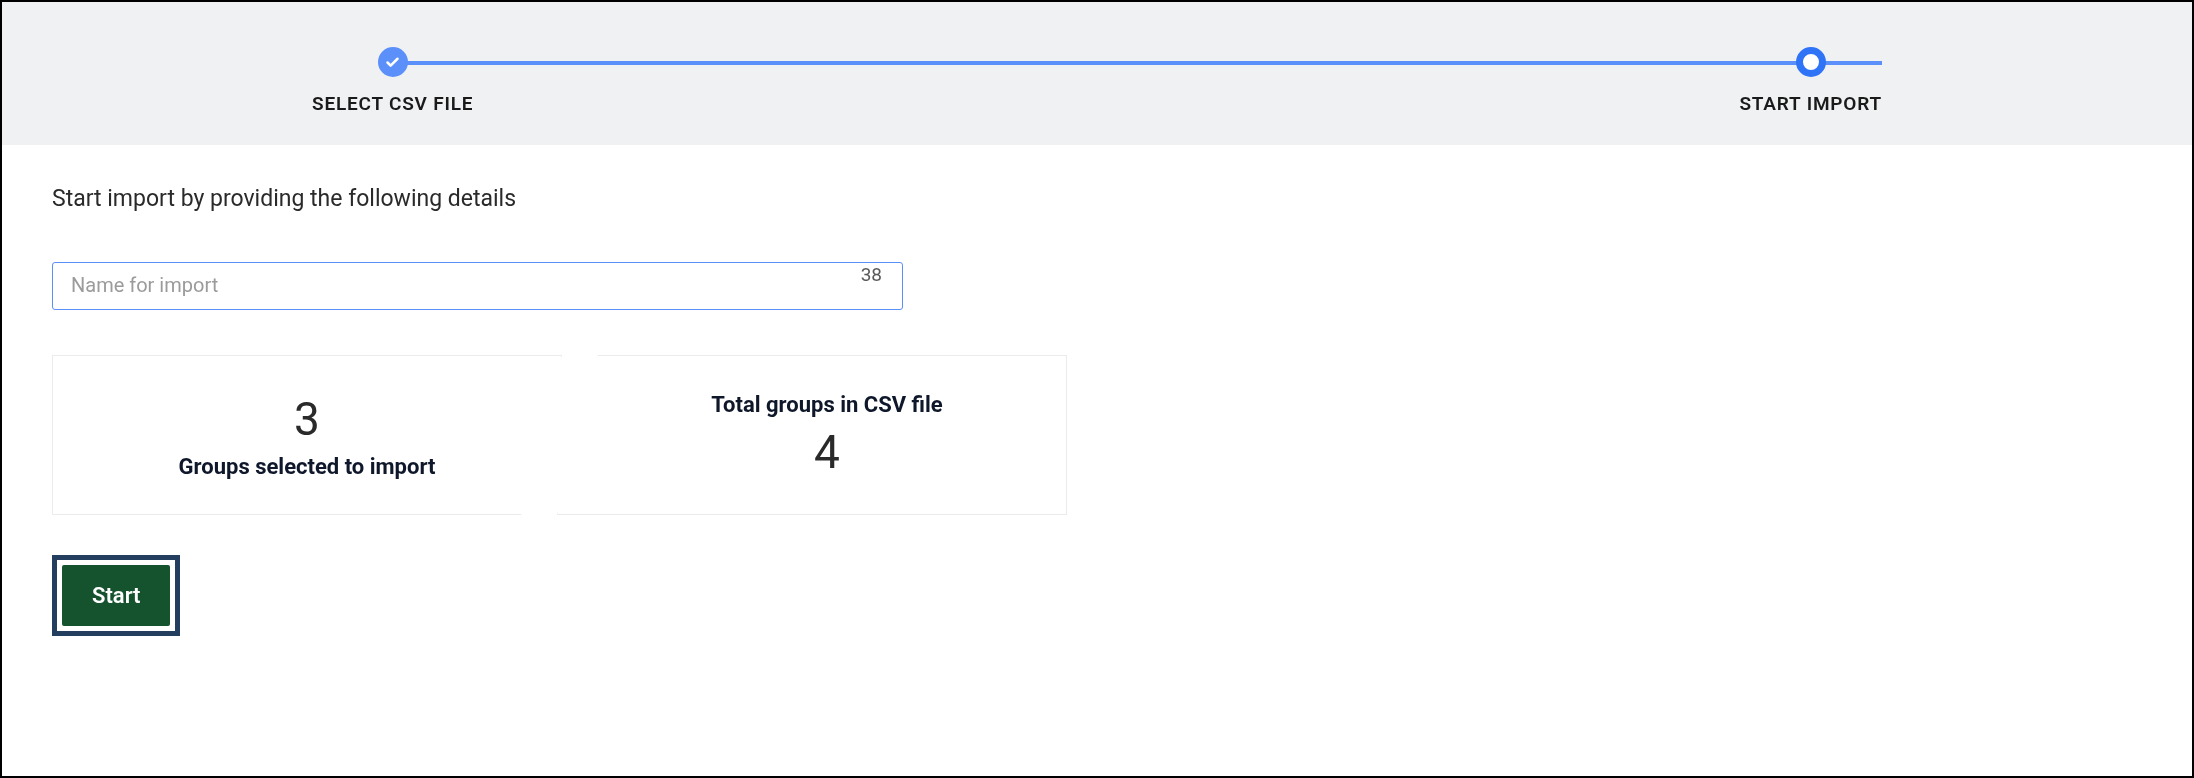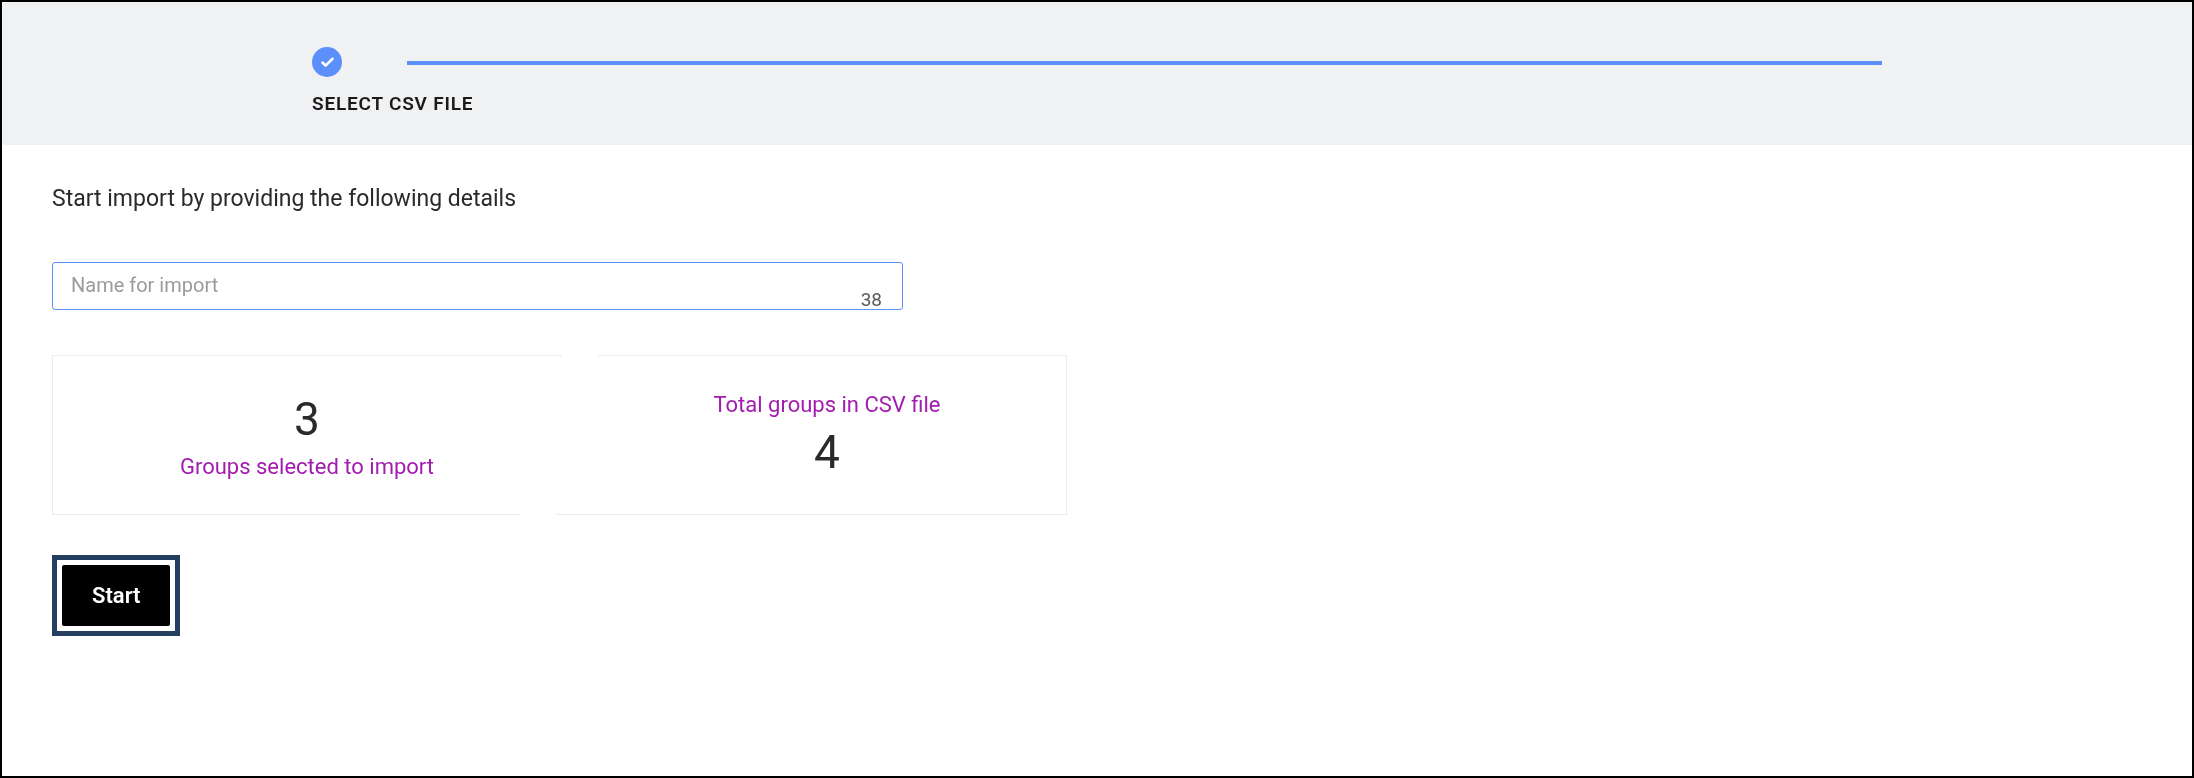--- a/index.html
+++ b/index.html
@@ -36,21 +36,21 @@
       top: 14px;
       left: 405px;
       right: 310px;
       height: 4px;
       background: #5b8ff9;
       z-index: 1;
     }
     .step {
       display: flex;
       flex-direction: column;
-      align-items: flex-start;
+      align-items: center;
       position: relative;
       z-index: 2;
     }
     .step-circle {
       width: 30px;
       height: 30px;
       border-radius: 50%;
       background: #5b8ff9;
       display: flex;
       align-items: center;
@@ -95,21 +95,21 @@
       position: relative;
       margin-bottom: 45px;
     }
     .input-floating-label {
       font-size: 20px;
       color: #9b9b9b;
       font-weight: 400;
     }
     .input-counter {
       position: absolute;
-      top: 25px;
+      top: 0;
       right: 20px;
       font-size: 19px;
       color: #5a5a5a;
     }
     .input-field {
       border: none;
       outline: none;
       width: 100%;
       font-size: 23px;
       color: #2a2a2a;
@@ -143,22 +143,22 @@
       clip-path: polygon(8% 0, 100% 0, 100% 100%, 0 100%);
       padding-left: 50px;
     }
     .stat-value {
       font-size: 46px;
       font-weight: 400;
       color: #2a2a2a;
     }
     .stat-label {
       font-size: 22px;
-      color: #a21caf;
-      font-weight: 400;
+      color: #0f172a;
+      font-weight: 700;
     }
     .stat-card.first .stat-value {
       order: 1;
     }
     .stat-card.first .stat-label {
       order: 2;
       margin-top: 8px;
     }
     .stat-card.second .stat-label {
       order: 1;
@@ -166,21 +166,21 @@
     .stat-card.second .stat-value {
       order: 2;
       margin-top: 8px;
     }
     .button-outline {
       display: inline-block;
       border: 5px solid #233e5e;
       padding: 5px;
     }
     .start-button {
-      background: #000000;
+      background: #14532d;
       color: #fff;
       border: none;
       font-size: 22px;
       font-weight: 600;
       padding: 18px 30px;
       cursor: pointer;
       font-family: inherit;
       border-radius: 2px;
     }
   </style>
@@ -192,20 +192,24 @@
     <div class="stepper">
       <div class="step-line"></div>
       <div class="step">
         <div class="step-circle completed">
           <svg viewBox="0 0 24 24" fill="none" stroke="#fff" stroke-width="4" stroke-linecap="round" stroke-linejoin="round">
               <polyline points="4 12 9 17 20 6"></polyline>
             </svg>
         </div>
         <div class="step-label">SELECT CSV FILE</div>
       </div>
+      <div class="step">
+        <div class="step-circle current"></div>
+        <div class="step-label">START IMPORT</div>
+      </div>
     </div>
   </div>
 
   <div class="content-area">
     <div class="instruction-text">Start import by providing the following details</div>
 
     <div class="input-wrapper">
       <div class="input-floating-label">Name for import</div>
       <div class="input-counter">38</div>
     </div>

